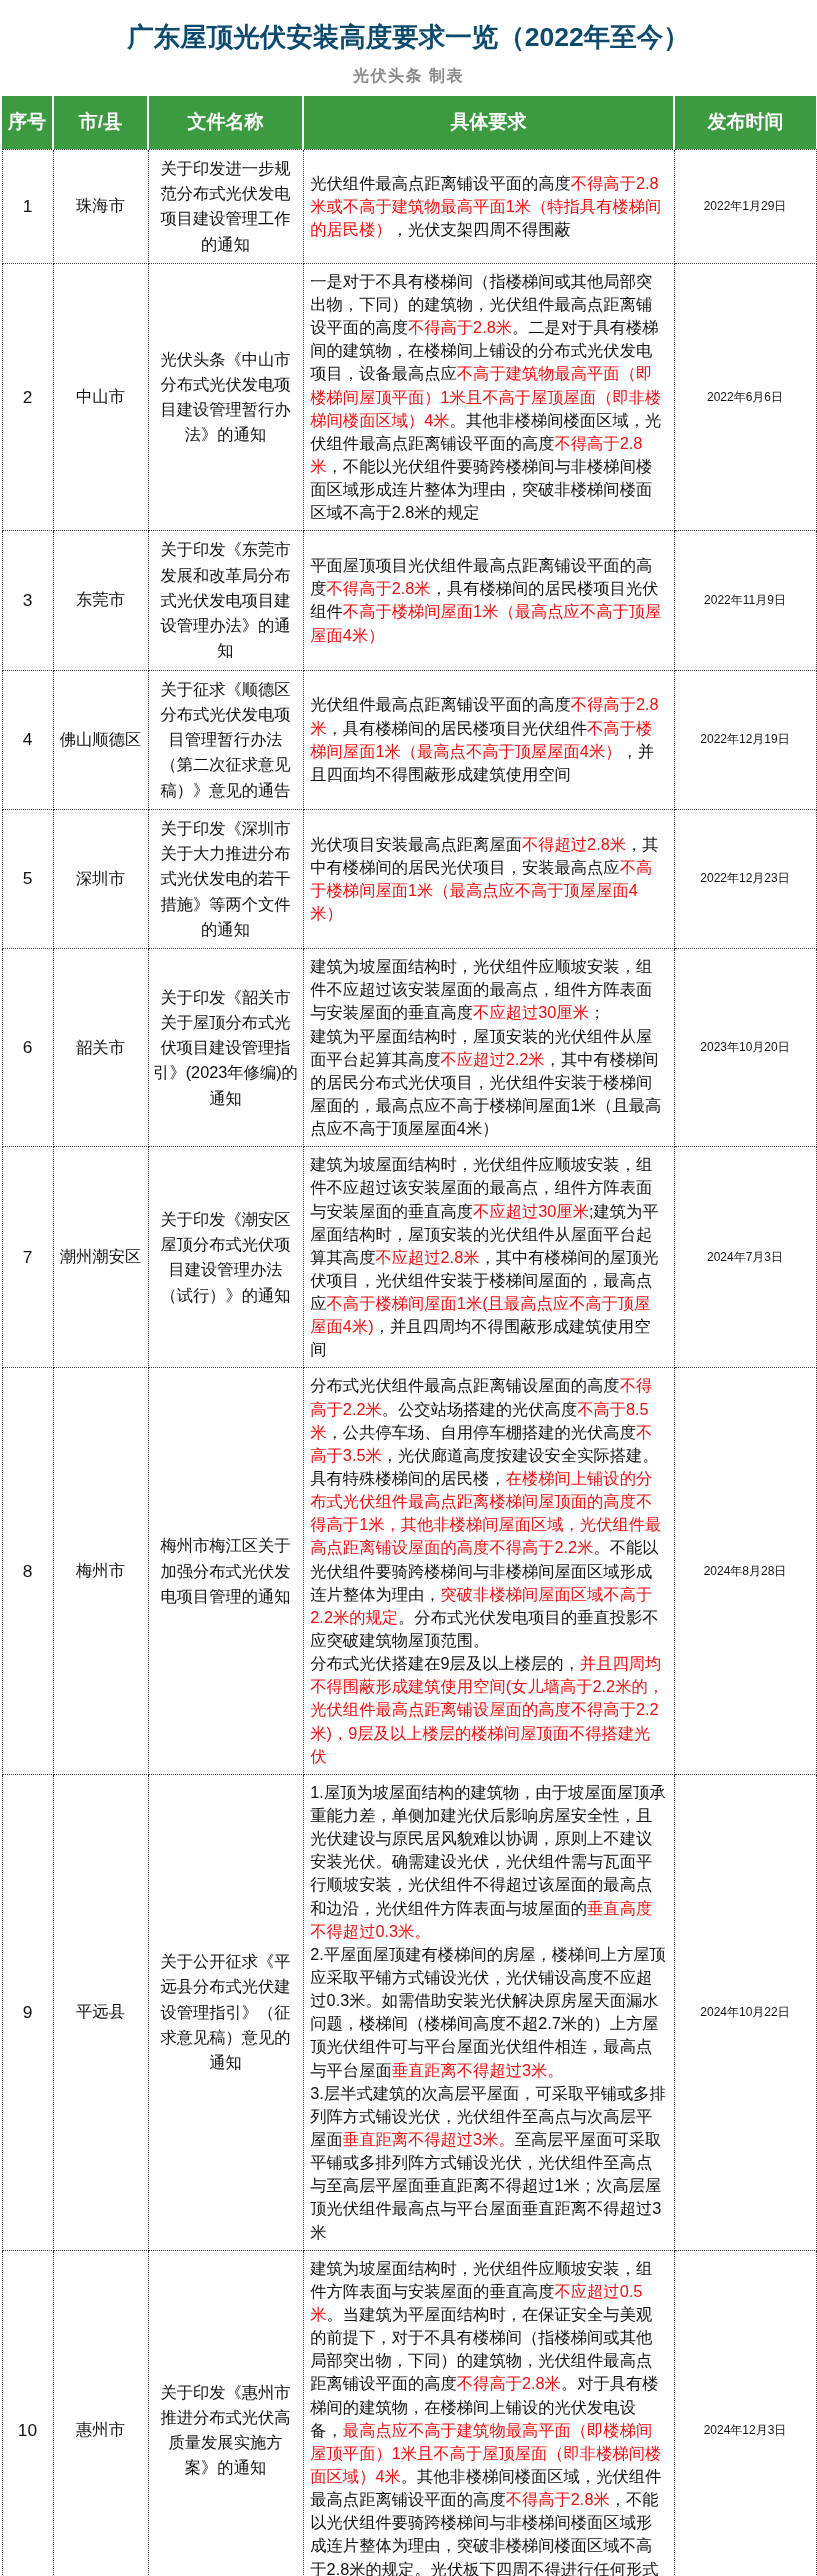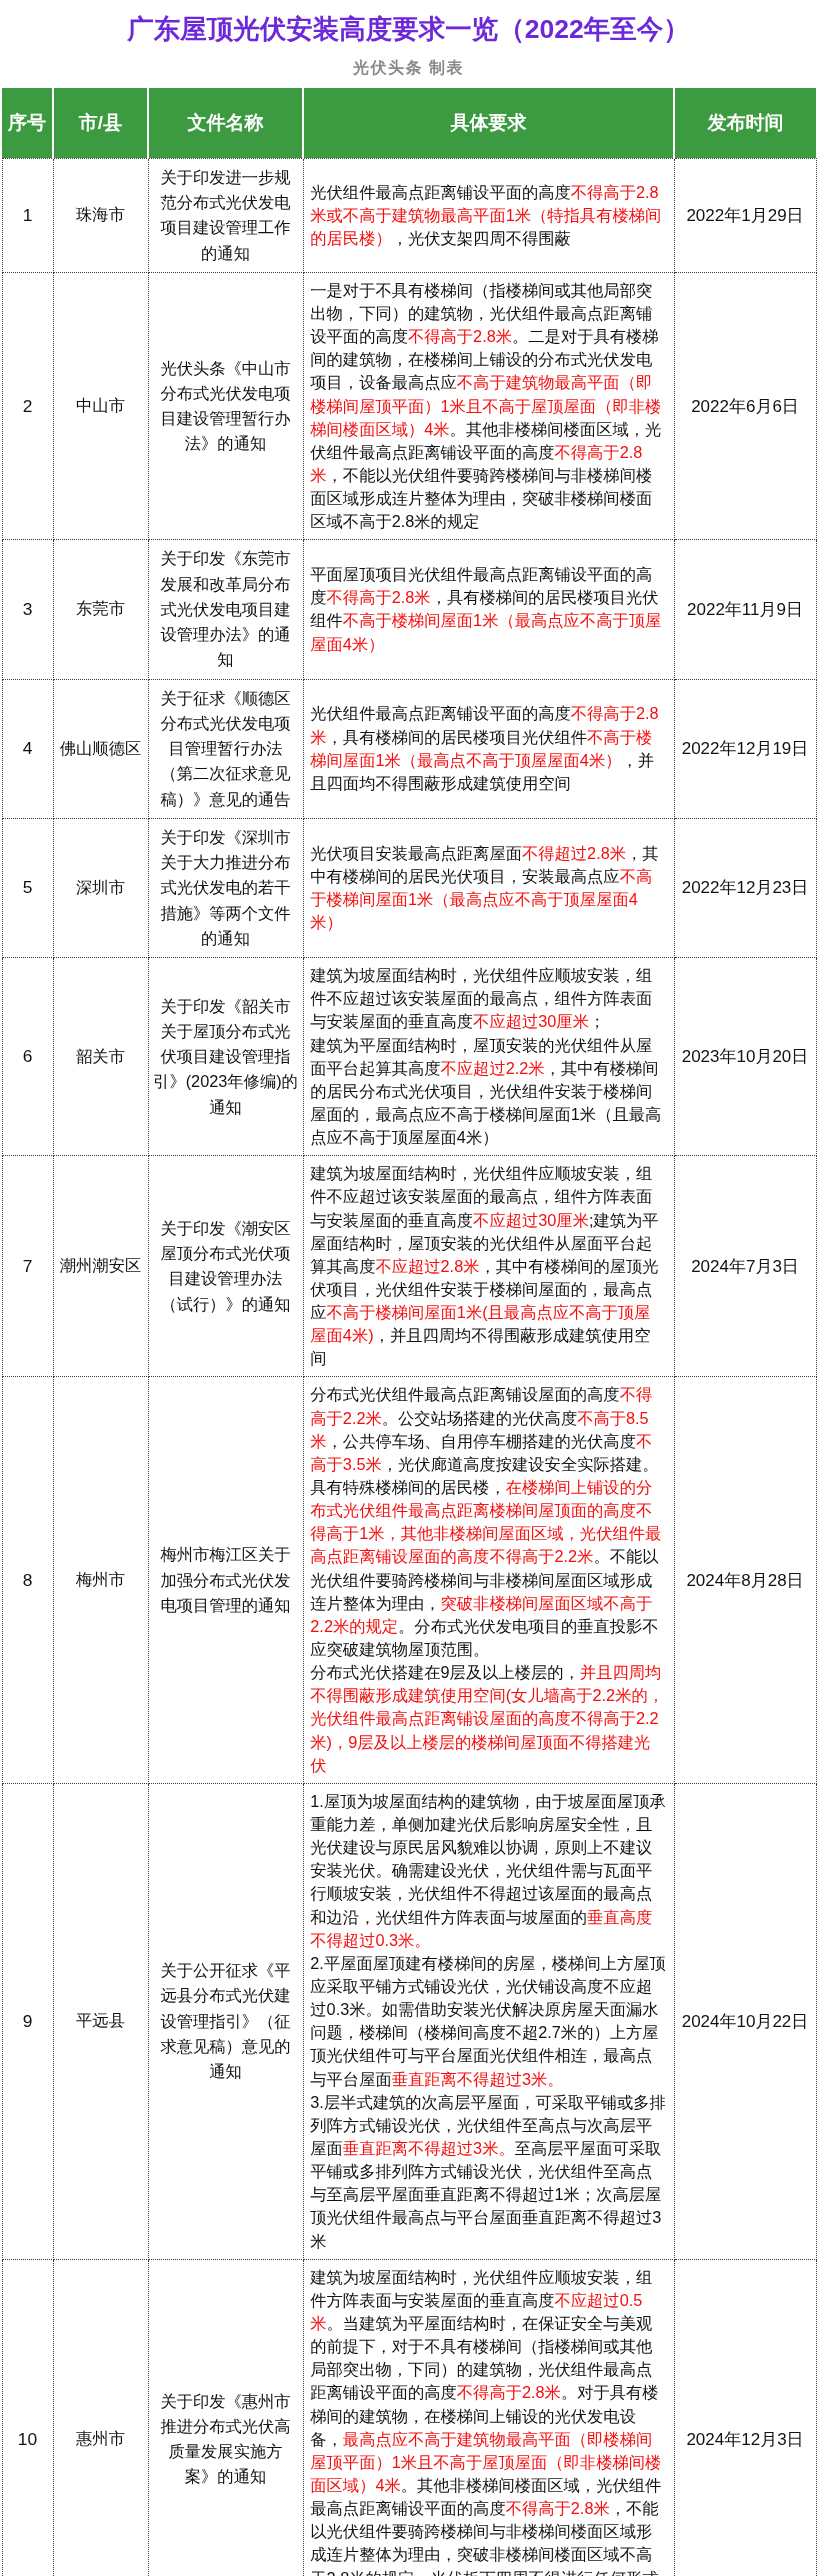--- a/index.html
+++ b/index.html
@@ -1,28 +1,28 @@
 <!DOCTYPE html>
 <html style="font-size:12px"><head>
 <meta charset="utf-8">
 <style>
   html,body{margin:0;padding:0;background:#ffffff;}
   body{width:817px;font-family:"Liberation Sans","DejaVu Sans",sans-serif;color:#111;}
   .page{width:817px;}
-  .title{color:#6d28d9;text-align:center;font-size:26.5px;font-weight:bold;padding-top:14px;line-height:1.2;}
+  .title{color:#0c4a6e;text-align:center;font-size:26.5px;font-weight:bold;padding-top:22px;line-height:1.2;}
   .subtitle{color:#8a8a8a;text-align:center;font-size:16px;margin-top:12px;margin-bottom:9px;letter-spacing:1.5px;font-weight:bold;}
   table{border-collapse:collapse;width:814px;margin:0 1.5px;table-layout:fixed;}
-  thead th{background:#3c9a40;color:#ffffff;font-size:19px;font-weight:bold;height:70px;border-left:2.3px solid #ffffff;padding:0;}
+  thead th{background:#3c9a40;color:#ffffff;font-size:19px;font-weight:bold;height:53px;border-left:2.3px solid #ffffff;padding:0;}
   thead th:first-child{border-left:none;}
   tbody td{border:0.8px dotted #3a3a3a;font-size:16.3px;vertical-align:middle;padding:4.5px 3px;background:#ffffff;}
   td.c-no{text-align:center;font-size:17.4px;}
   td.c-region{text-align:center;margin-left:31px;}
   td.c-doc{text-align:center;line-height:1.55;padding:6px 4.5px;}
   td.c-req{text-align:left;line-height:1.42;padding:6px 7.6px 6px 6.8px;white-space:pre-wrap;}
-  td.c-date{text-align:center;font-size:17px;}
+  td.c-date{text-align:center;font-size:12px;}
   .red{color:#f60d0d;}
 </style>
 </head>
 <body>
 
 <div class="page">
   <div class="title">广东屋顶光伏安装高度要求一览（2022年至今）</div>
   <div class="subtitle">光伏头条 制表</div>
 
   <table>

